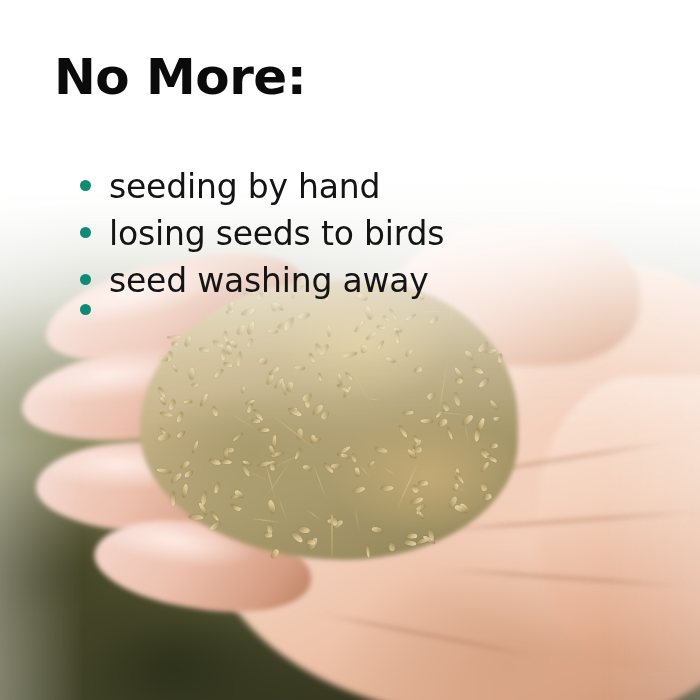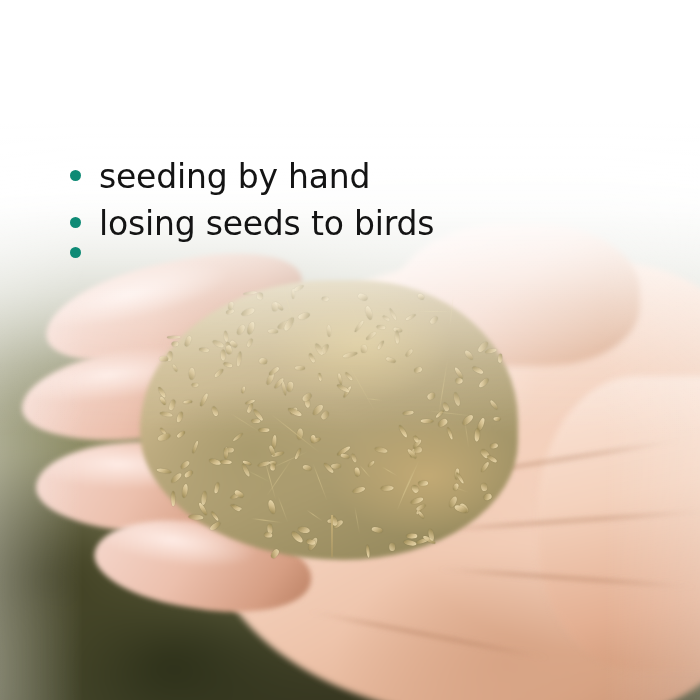--- a/index.html
+++ b/index.html
@@ -218,21 +218,21 @@
     font-weight: 700;
     letter-spacing: -0.5px;
     color: #0b0b0b;
     line-height: 1.1;
   }
 
   .bullet-list {
     position: absolute;
     left: 62px;
     top: 152px;
-    margin: 8px;
+    margin: 18px;
     padding: 0;
     list-style: none;
     text-align: right;
   }
 
   .bullet-item {
     display: flex;
     align-items: baseline;
     height: 47px;
   }
@@ -514,29 +514,34 @@
         </div>
       <div class="stalk"></div>
     </div>
 
     <div class="photo-soften"></div>
     <div class="fade-edges"></div>
     <div class="fade-top"></div>
   </div>
 
   <div class="content">
+    <h1 class="headline">No More:</h1>
 
     <ul class="bullet-list" id="bullet-list">
         <li class="bullet-item">
           <span class="dot" style="background: rgb(14, 138, 117);"></span>
           <span class="bullet-text">seeding by hand</span>
         </li>
         <li class="bullet-item">
           <span class="dot" style="background: rgb(14, 138, 117);"></span>
           <span class="bullet-text">losing seeds to birds</span>
         </li>
         <li class="bullet-item">
           <span class="dot" style="background: rgb(14, 138, 117);"></span>
+          <span class="bullet-text">seed washing away</span>
+        </li>
+        <li class="bullet-item">
+          <span class="dot" style="background: rgb(14, 138, 117);"></span>
         </li>
       </ul>
   </div>
 
 </div>
 
 </body></html>

